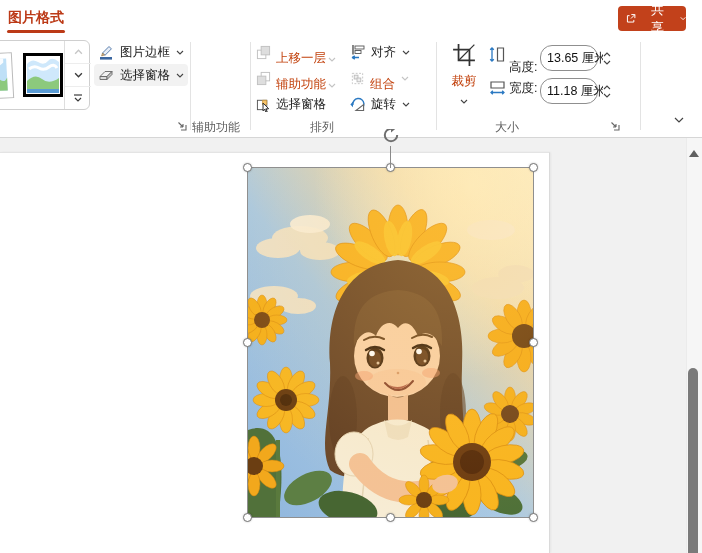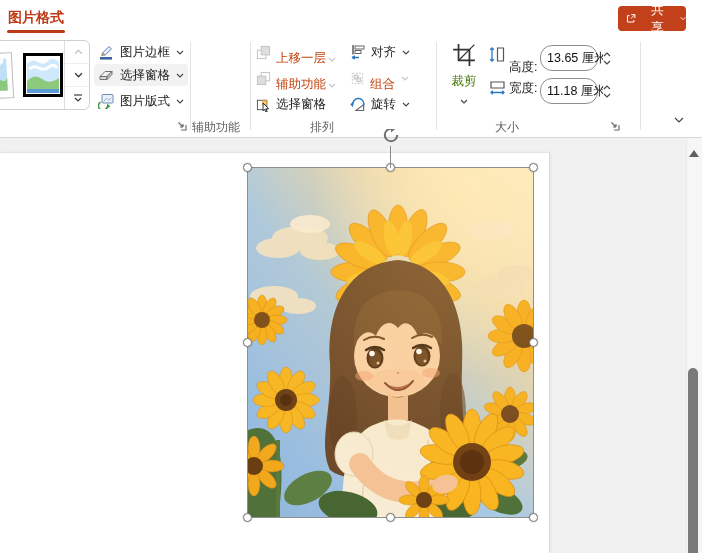--- a/index.html
+++ b/index.html
@@ -123,32 +123,20 @@
     <svg width="16" height="16" viewBox="0 0 16 16" style="margin:0 6px 0 4px">
       <path d="M2 9.5 L7 4.5 H14 L9 9.5 Z" fill="#f2f2f2" stroke="#666" stroke-width=".9"></path>
       <path d="M2 9.5 H9 V12.5 H2 Z" fill="#dcdcdc" stroke="#666" stroke-width=".9"></path>
       <path d="M9 9.5 L14 4.5 V7.5 L9 12.5 Z" fill="#c6c6c6" stroke="#666" stroke-width=".9"></path>
     </svg>
     <span class="lbl">选择窗格</span>
     <svg width="8" height="5" viewBox="0 0 8 5" style="margin-left:6px">
         <path d="M1 1 L4 4 L7 1" stroke="#444" fill="none" stroke-width="1.1"></path>
       </svg>
   </div>
-  <div class="abs rbtn" style="left:94px;top:54px;width:94px">
-    <svg width="16" height="16" viewBox="0 0 16 16" style="margin:0 6px 0 4px">
-      <rect x="4" y="1.5" width="11" height="8.5" rx="1" fill="#eaf1fb" stroke="#5b7fae" stroke-width=".9"></rect>
-      <path d="M5.5 8.5 L8.8 5.2 L10.8 7.2 L13.5 4.8" stroke="#88a8cc" fill="none" stroke-width=".9"></path>
-      <path d="M9 13.5 A4.3 4.3 0 1 1 2.6 9.2" fill="none" stroke="#3f9948" stroke-width="1.5"></path>
-      <polygon points="9,10.5 9,16 12.3,13.2" fill="#3f9948"></polygon>
-    </svg>
-    <span class="lbl">图片版式</span>
-    <svg width="8" height="5" viewBox="0 0 8 5" style="margin-left:6px">
-        <path d="M1 1 L4 4 L7 1" stroke="#444" fill="none" stroke-width="1.1"></path>
-      </svg>
-  </div>
 
   <div class="abs" style="left:176px;top:81px">
     <svg width="11" height="11" viewBox="0 0 11 11">
       <path d="M10 5 V10 H5" stroke="#666" fill="none" stroke-width="1.1"></path>
       <path d="M2.5 2.5 L7 7 M7 7 V4 M7 7 H4" stroke="#666" fill="none" stroke-width="1.1"></path>
     </svg>
   </div>
 
   <div class="abs vsep" style="left:190px"></div>
 
@@ -231,21 +219,21 @@
   <div class="abs grouplabel" style="left:310px;width:60px">排列</div>
 
   <div class="abs vsep" style="left:436px"></div>
 
   <div class="abs" style="left:442px;top:4px;width:44px;height:78px;text-align:center;cursor:pointer">
     <svg width="24" height="24" viewBox="0 0 22 22" style="margin-top:3px">
       <path d="M6 1 V16 H21" fill="none" stroke="#333" stroke-width="1.6"></path>
       <path d="M1 6 H16 V21" fill="none" stroke="#333" stroke-width="1.6"></path>
       <line x1="6" y1="16" x2="20.5" y2="1.5" stroke="#333" stroke-width="1.1"></line>
     </svg>
-    <div style="font-size:12.5px;color:#4d7c0f;margin-top:2px">裁剪</div>
+    <div style="font-size:12.5px;color:#c2410c;margin-top:2px">裁剪</div>
     <svg width="8" height="5" viewBox="0 0 8 5" style="margin-top:4px">
         <path d="M1 1 L4 4 L7 1" stroke="#444" fill="none" stroke-width="1.1"></path>
       </svg>
   </div>
 
   <svg class="abs" style="left:489px;top:10px" width="17" height="17" viewBox="0 0 17 17">
     <path d="M3 2 V15 M1.2 3.8 L3 2 L4.8 3.8 M1.2 13.2 L3 15 L4.8 13.2" stroke="#2b79c2" stroke-width="1.3" fill="none"></path>
     <path d="M8.5 2 H14.5 V15 H8.5 Z" fill="#fff" stroke="#555" stroke-width="1.2"></path>
   </svg>
   <div class="abs" style="left:509px;top:23px;font-size:12.5px;color:#212121">高度:</div>

